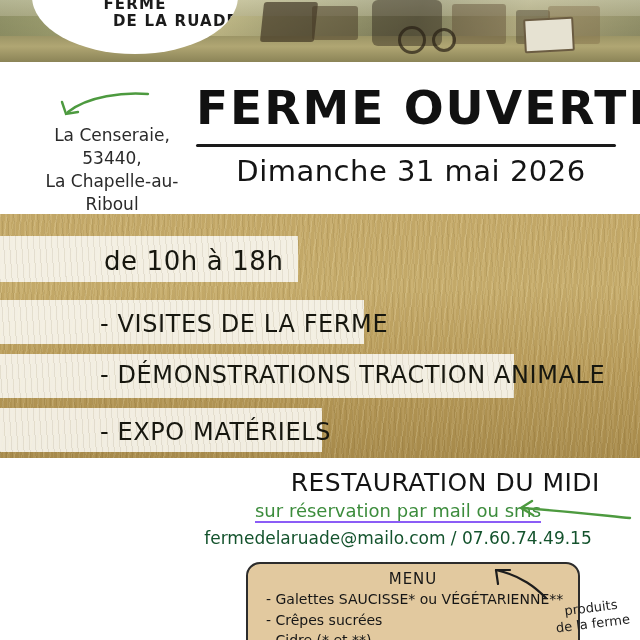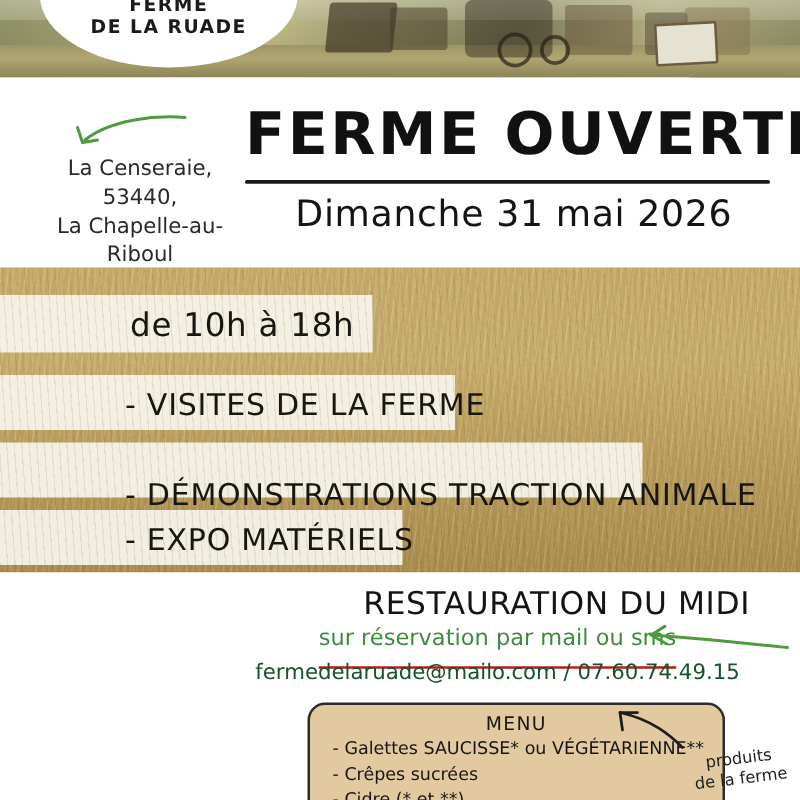--- a/index.html
+++ b/index.html
@@ -102,21 +102,21 @@
     left: 0; top: 60px;
     width: 206px;
     text-align: center;
     font-family: "DejaVu Sans", sans-serif;
     font-weight: bold;
     color: #1b1b1b;
     line-height: 1.12;
     letter-spacing: 1.2px;
   }
   .logo-text .l1 { font-size: 15px; }
-  .logo-text .l2 { font-size: 15px; }
+  .logo-text .l2 { font-size: 15px; text-align: right; }
 
   
   .header-block {
     position: absolute;
     left: 0; top: 62px;
     width: 552px; height: 152px;
     background: #ffffff;
   }
   .title-main {
     position: absolute;
@@ -194,21 +194,21 @@
     white-space: nowrap;
     z-index: 3;
   }
   .hours-strip { left: 0; top: 22px; width: 298px; height: 46px; }
   .hours-txt { left: 104px; top: 32px; font-size: 26px; }
 
   .r1-strip { left: 0; top: 86px; width: 364px; height: 44px; }
   .r1-txt { left: 100px; top: 96px; font-size: 24px; }
 
   .r2-strip { left: 0; top: 140px; width: 514px; height: 44px; }
-  .r2-txt { left: 100px; top: 168px; font-size: 24px; }
+  .r2-txt { left: 100px; top: 147px; font-size: 24px; }
 
   .r3-strip { left: 0; top: 194px; width: 322px; height: 44px; }
   .r3-txt { left: 100px; top: 204px; font-size: 24px; }
 
   
   .bottom-block {
     position: absolute;
     left: 0; top: 458px;
     width: 640px; height: 182px;
     background: #ffffff;
@@ -228,22 +228,22 @@
     position: absolute;
     left: 196px; top: 42px;
     width: 404px;
     text-align: center;
     font-family: "DejaVu Sans", sans-serif;
     font-size: 18px;
     color: #3c8c3c;
     white-space: nowrap;
   }
   .resto-sub .underline {
-    border-bottom: 2px solid #b91c1c;
-    padding-bottom: 12px;
+    border-bottom: 2px solid #8b5cf6;
+    padding-bottom: 0;
   }
   .resto-contact {
     position: absolute;
     left: 196px; top: 70px;
     width: 404px;
     text-align: center;
     font-family: "DejaVu Sans", sans-serif;
     font-size: 17px;
     color: #14532d;
     white-space: nowrap;

